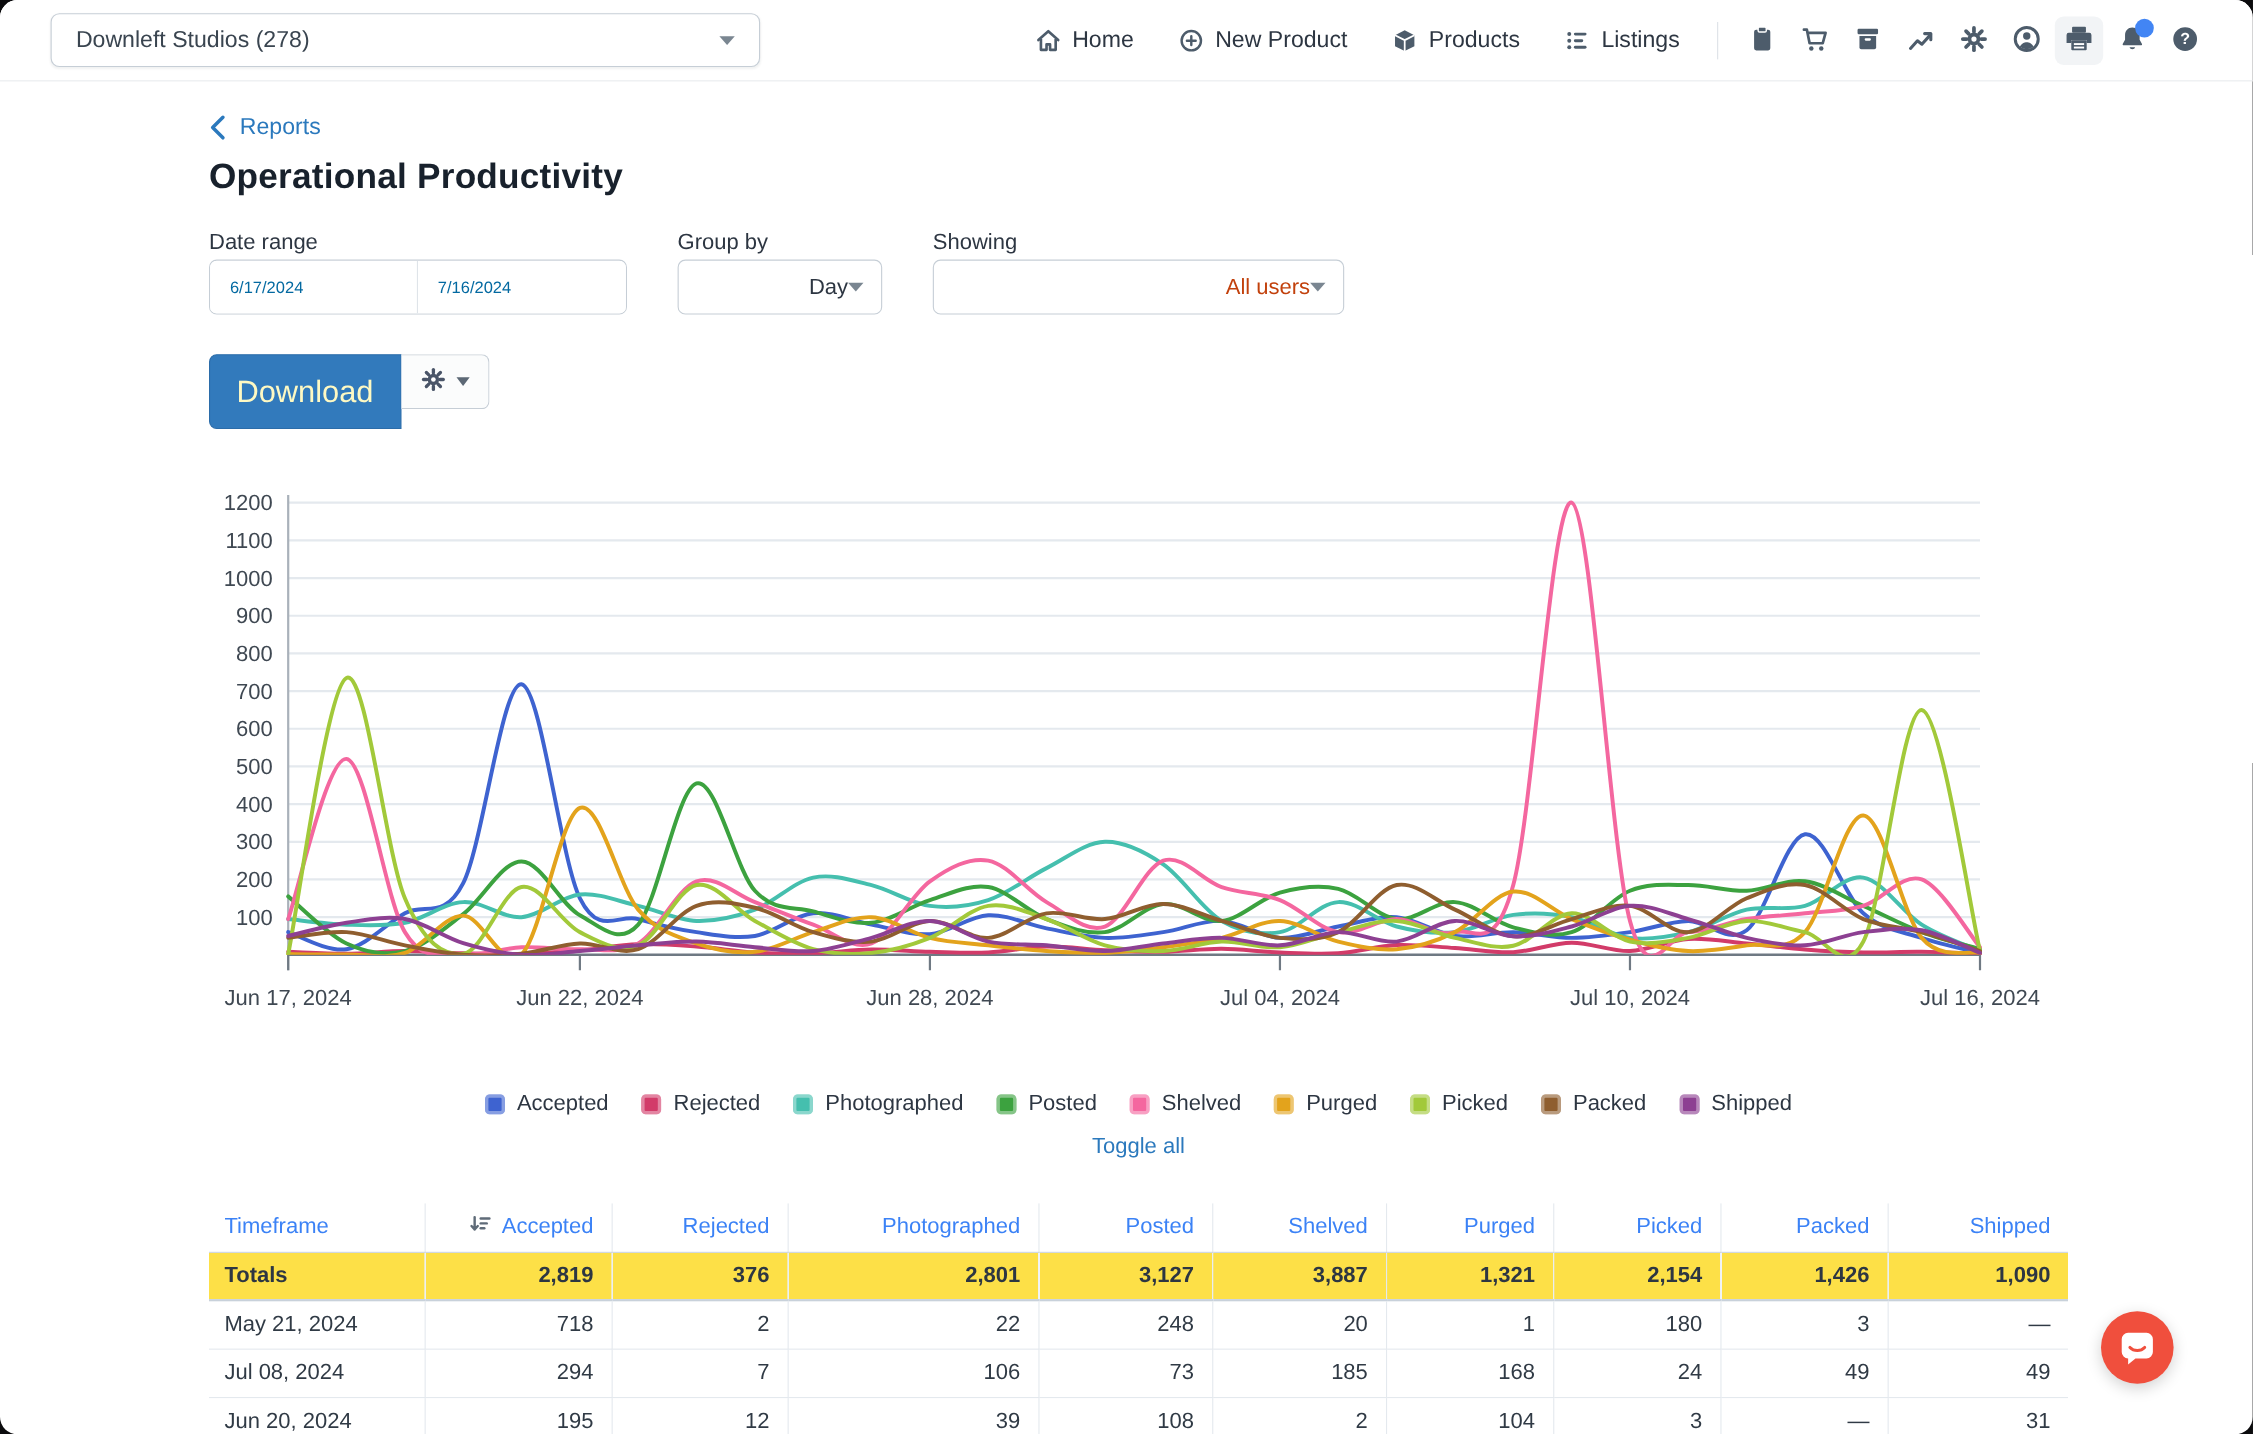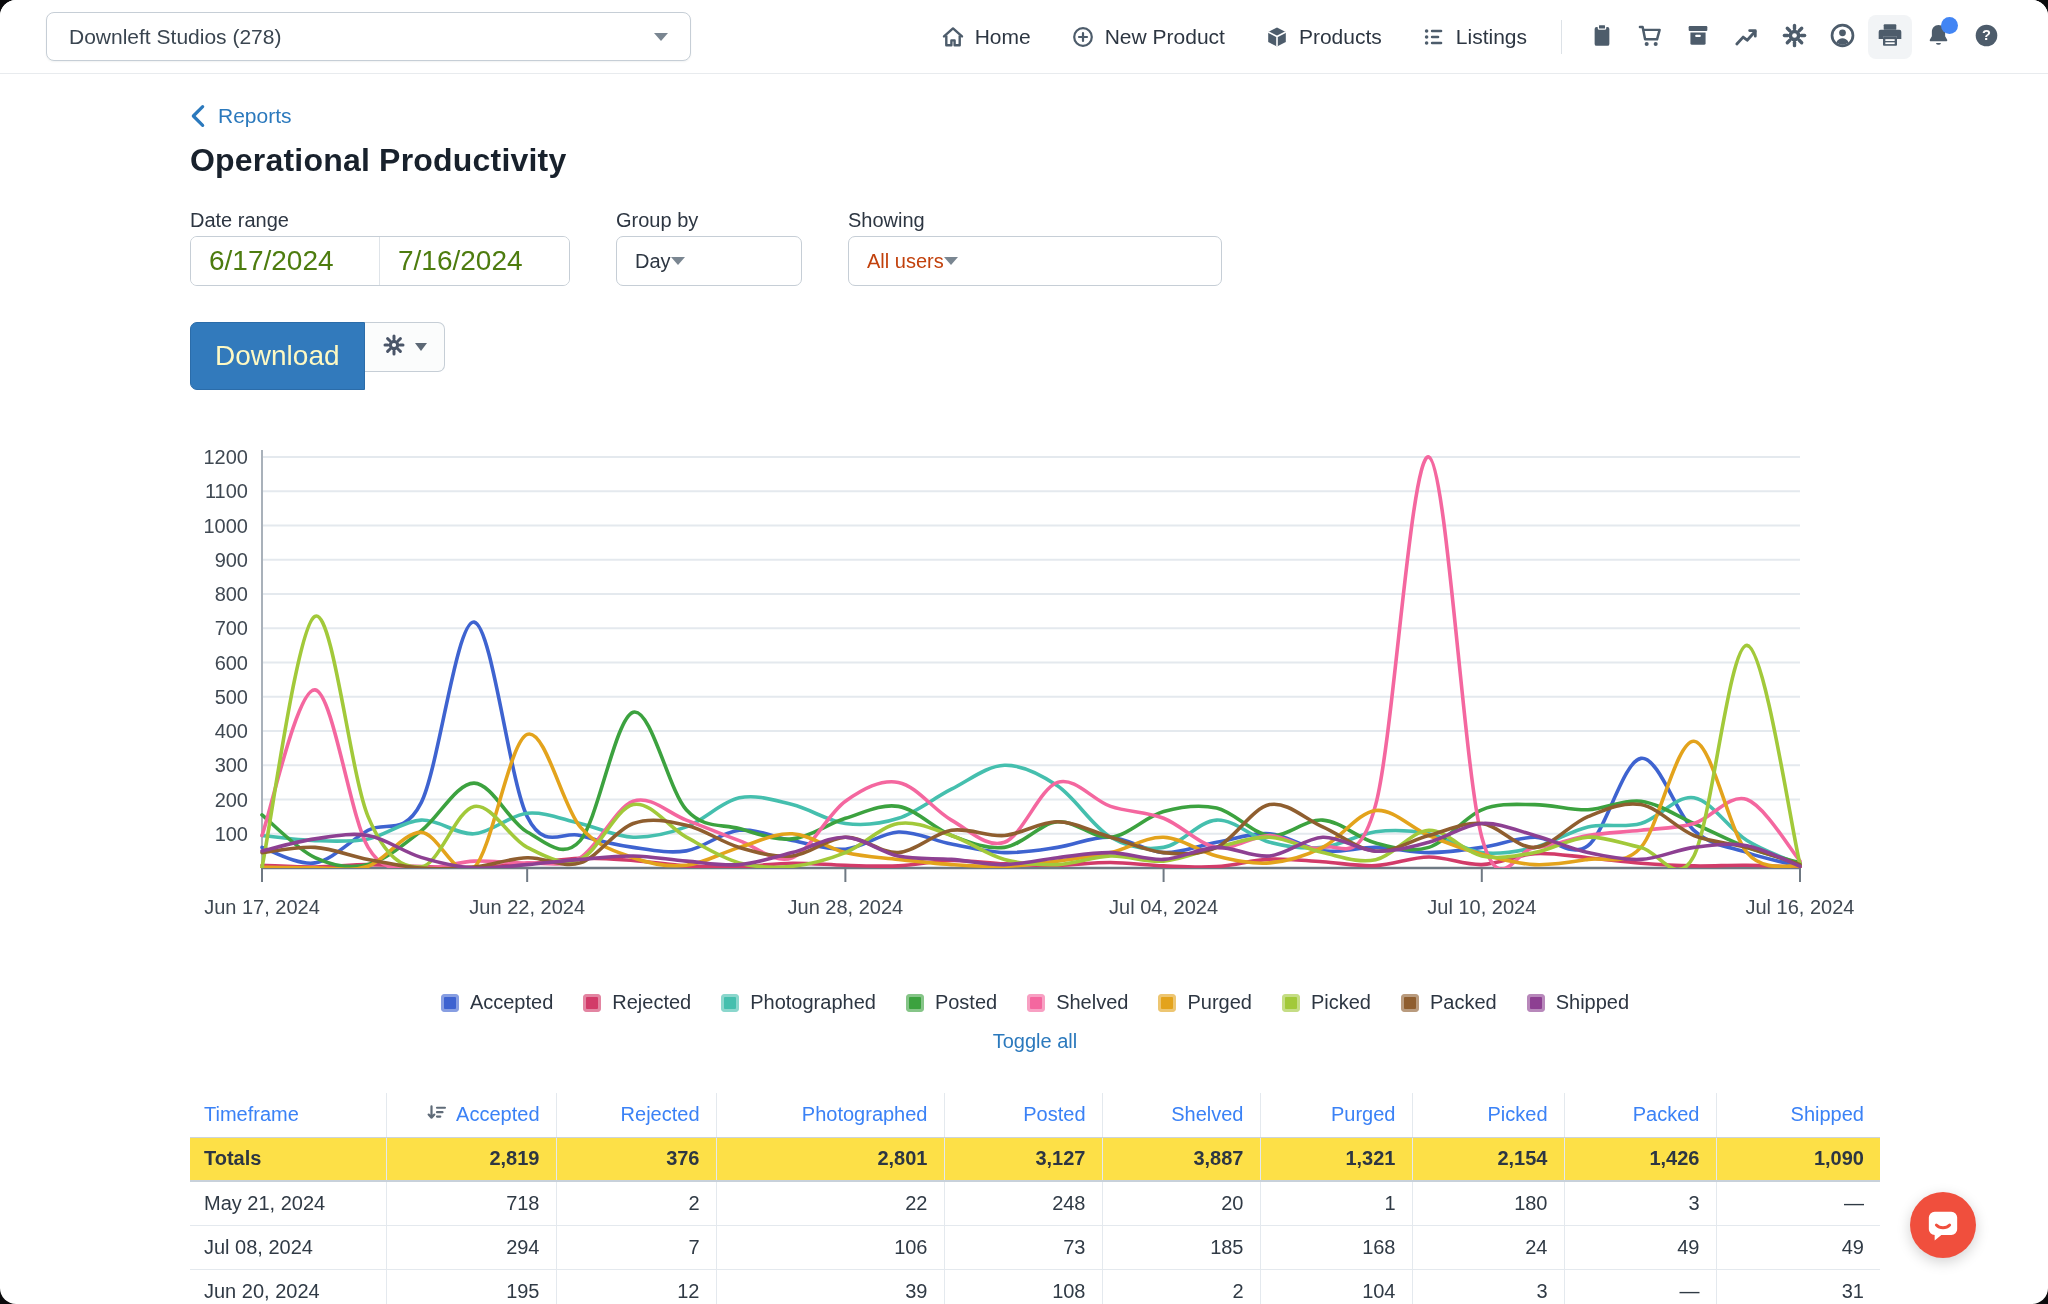--- a/index.html
+++ b/index.html
@@ -30,25 +30,25 @@
   .icon-btn.lightbg{background:#f2f4f6;}
   .badge-dot{position:absolute;top:2px;right:2px;width:17px;height:17px;border-radius:50%;}
   
   .content{position:absolute;top:74px;left:0;width:100%;height:1230px;padding:30px 168px 0 190px;overflow:hidden;}
   .breadcrumb{display:flex;align-items:center;gap:12px;color:#2b79bd;font-size:21px;cursor:pointer;width:max-content;}
   .page-title{margin:14px 0 0 0;font-size:32px;font-weight:700;color:#18212c;letter-spacing:.2px;}
   
   .filters{display:flex;gap:46px;margin-top:30px;}
   .filter label{display:block;font-size:20px;color:#2d3642;margin-bottom:4px;}
   .daterange{display:flex;border:1px solid #c6ced6;border-radius:7px;overflow:hidden;background:#fff;}
-  .daterange input{width:189px;height:48px;border:none;outline:none;font-size:28px;color:#4d7c0f;
+  .daterange input{width:189px;height:48px;border:none;outline:none;font-size:15px;color:#0369a1;
     padding:0 18px;font-family:inherit;}
   .daterange input:first-child{border-right:1px solid #dfe4e9;}
   .select-box{height:50px;border:1px solid #c6ced6;border-radius:7px;background:#fff;display:flex;
-    align-items:center;justify-content:flex-start;padding:0 16px 0 18px;font-size:20px;cursor:pointer;}
+    align-items:center;justify-content:flex-end;padding:0 16px 0 18px;font-size:20px;cursor:pointer;}
   .select-box.groupby{width:186px;color:#2d3642;}
   .select-box.showing{width:374px;color:#c2410c;}
   
   .dl-row{display:flex;margin-top:36px;}
   .btn-download{height:68px;padding:0 24px;background:#327abc;border:1px solid #2b6ca9;border-radius:7px 0 0 7px;
     color:#fef9c3;font-size:28px;font-family:inherit;cursor:pointer;}
   .btn-gear{height:50px;width:80px;background:#fbfcfc;border:1px solid #c6ced6;border-left:none;
     border-radius:0 7px 7px 0;display:flex;align-items:center;justify-content:center;gap:9px;cursor:pointer;}
   .btn-gear .caret{border-top-color:#5c6875;border-left-width:6px;border-right-width:6px;}
   

